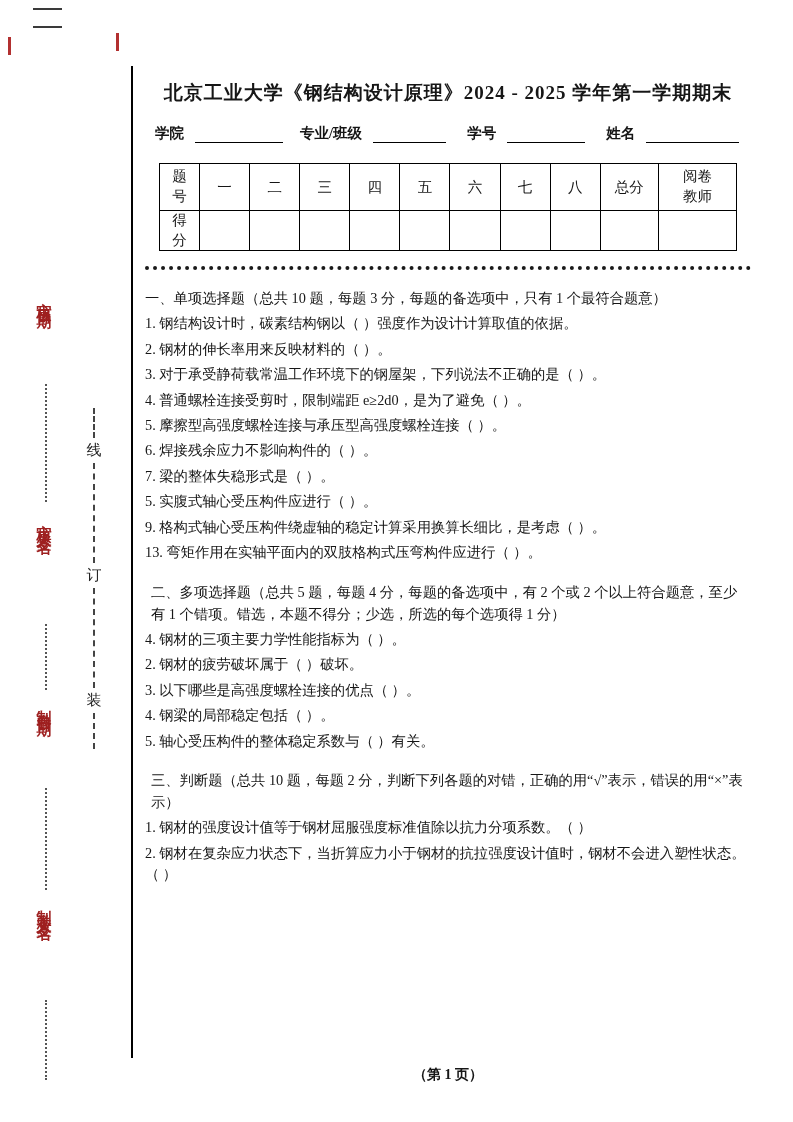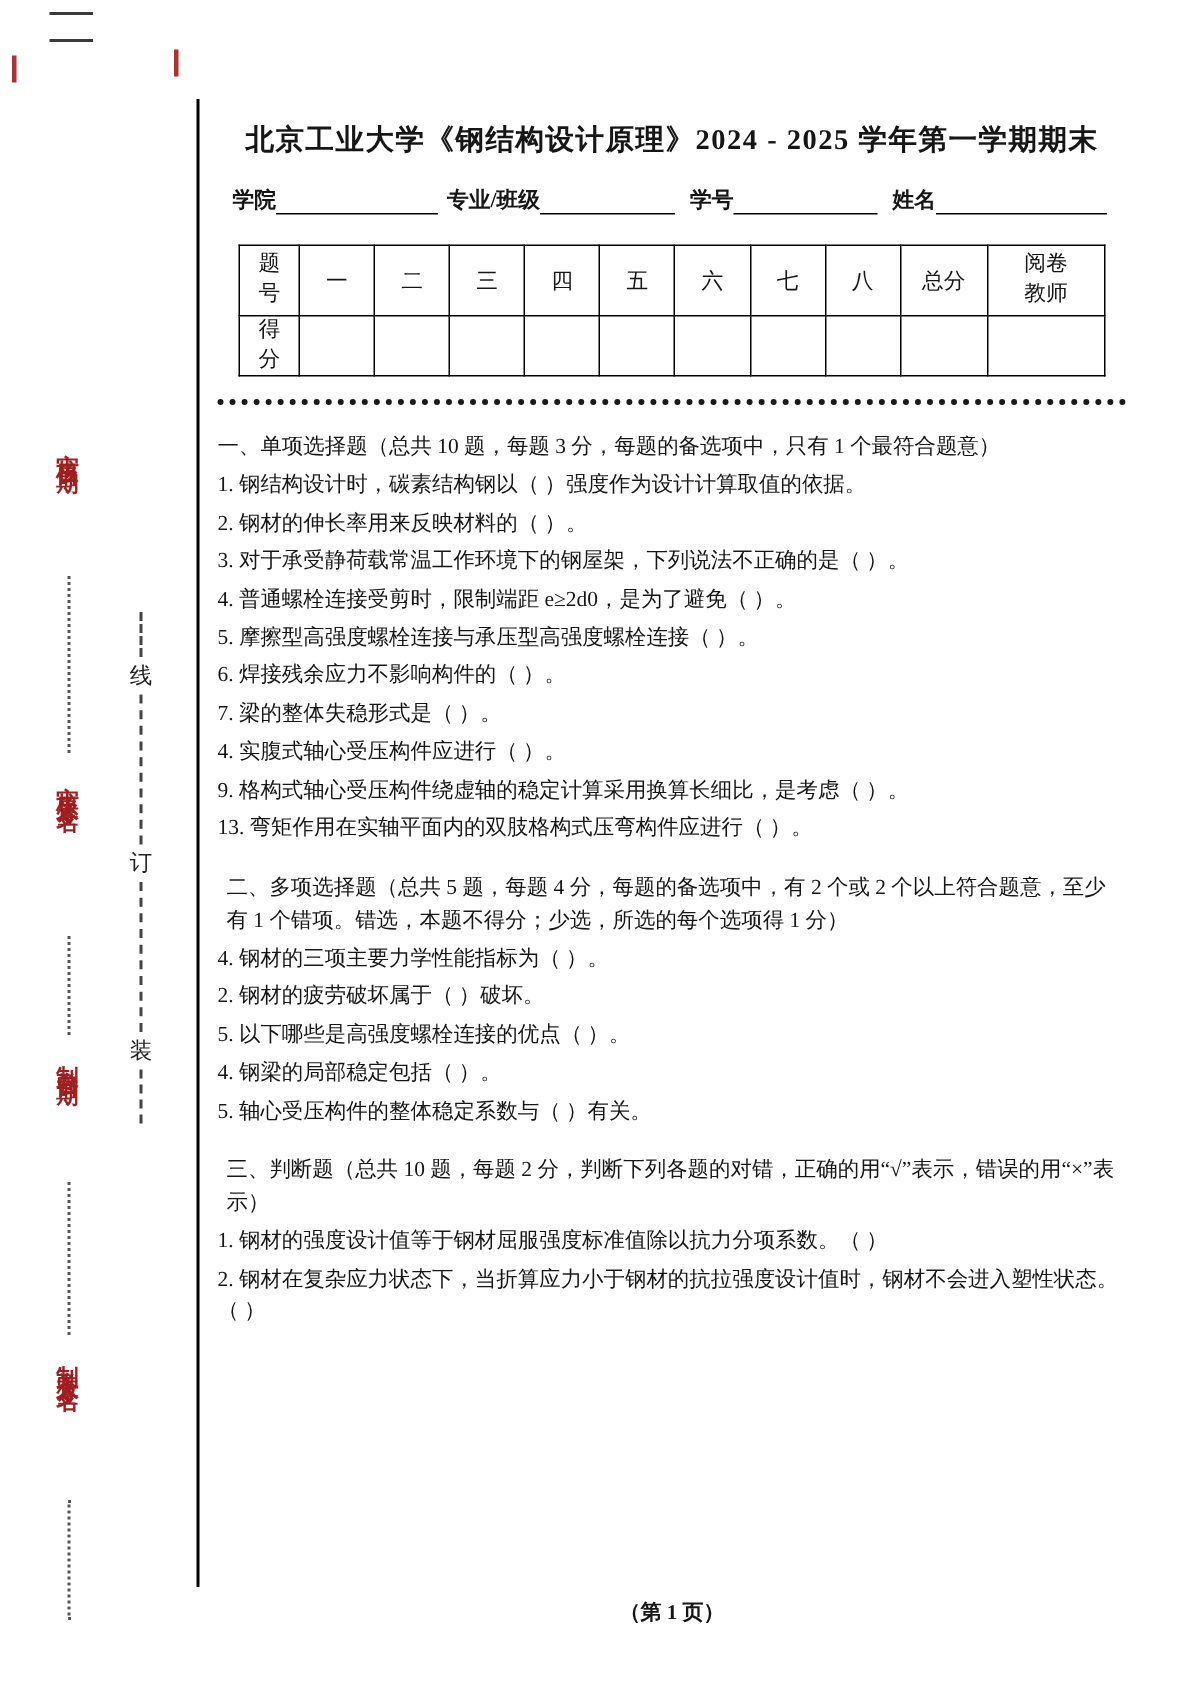--- a/index.html
+++ b/index.html
@@ -32,21 +32,21 @@
   .rule { position: absolute; left: 131px; top: 66px; height: 992px; width: 0; border-left: 2px solid #000; }
 
   
   .content { position: absolute; left: 145px; top: 80px; width: 606px; }
   .title { text-align: center; font-weight: bold; font-size: 19px; letter-spacing: 1px; }
   .title2 { margin-top: 12px; }
 
   .info-row {
     display: flex; align-items: center;
     margin-top: 18px; padding: 0 12px 0 10px;
-    font-size: 14.5px; font-weight: bold; white-space: nowrap;
+    font-size: 14.5px; font-weight: bold; white-space: nowrap; gap: 11px;
   }
   .blank { display: inline-block; border-bottom: 1.5px solid #000; height: 17px; }
 
   .score-table { border-collapse: collapse; table-layout: fixed; width: 578px; margin: 20px auto 0 auto; }
   .score-table td {
     border: 1.5px solid #000; text-align: center; vertical-align: middle;
     font-size: 14.5px; padding: 0;
   }
   .score-table tr.r1 td { height: 46px; }
   .score-table tr.r2 td { height: 38px; }
@@ -155,28 +155,28 @@
   <div class="dotsep"></div>
 
   <div class="section-heading">一、单项选择题（总共 10 题，每题 3 分，每题的备选项中，只有 1 个最符合题意）</div>
   <div class="question">1.  钢结构设计时，碳素结构钢以（  ）强度作为设计计算取值的依据。</div>
   <div class="question">2.  钢材的伸长率用来反映材料的（  ）。</div>
   <div class="question">3.  对于承受静荷载常温工作环境下的钢屋架，下列说法不正确的是（  ）。</div>
   <div class="question">4.  普通螺栓连接受剪时，限制端距 e≥2d0，是为了避免（  ）。</div>
   <div class="question">5.  摩擦型高强度螺栓连接与承压型高强度螺栓连接（  ）。</div>
   <div class="question">6.  焊接残余应力不影响构件的（  ）。</div>
   <div class="question">7.  梁的整体失稳形式是（  ）。</div>
-  <div class="question">4.  实腹式轴心受压构件应进行（  ）。</div>
+  <div class="question">5.  实腹式轴心受压构件应进行（  ）。</div>
   <div class="question">9.  格构式轴心受压构件绕虚轴的稳定计算采用换算长细比，是考虑（  ）。</div>
   <div class="question">13.  弯矩作用在实轴平面内的双肢格构式压弯构件应进行（  ）。</div>
 
   <div class="section-heading indent">二、多项选择题（总共 5 题，每题 4 分，每题的备选项中，有 2 个或 2 个以上符合题意，至少有 1 个错项。错选，本题不得分；少选，所选的每个选项得 1 分）</div>
   <div class="question">4.  钢材的三项主要力学性能指标为（  ）。</div>
   <div class="question">2.  钢材的疲劳破坏属于（  ）破坏。</div>
-  <div class="question">5.  以下哪些是高强度螺栓连接的优点（  ）。</div>
+  <div class="question">3.  以下哪些是高强度螺栓连接的优点（  ）。</div>
   <div class="question">4.  钢梁的局部稳定包括（  ）。</div>
   <div class="question">5.  轴心受压构件的整体稳定系数与（  ）有关。</div>
 
   <div class="section-heading indent">三、判断题（总共 10 题，每题 2 分，判断下列各题的对错，正确的用“√”表示，错误的用“×”表示）</div>
   <div class="question">1.  钢材的强度设计值等于钢材屈服强度标准值除以抗力分项系数。（  ）</div>
   <div class="question">2.  钢材在复杂应力状态下，当折算应力小于钢材的抗拉强度设计值时，钢材不会进入塑性状态。（  ）</div>
 
 </div>
 
 <div class="footer">（第 1 页）</div>

